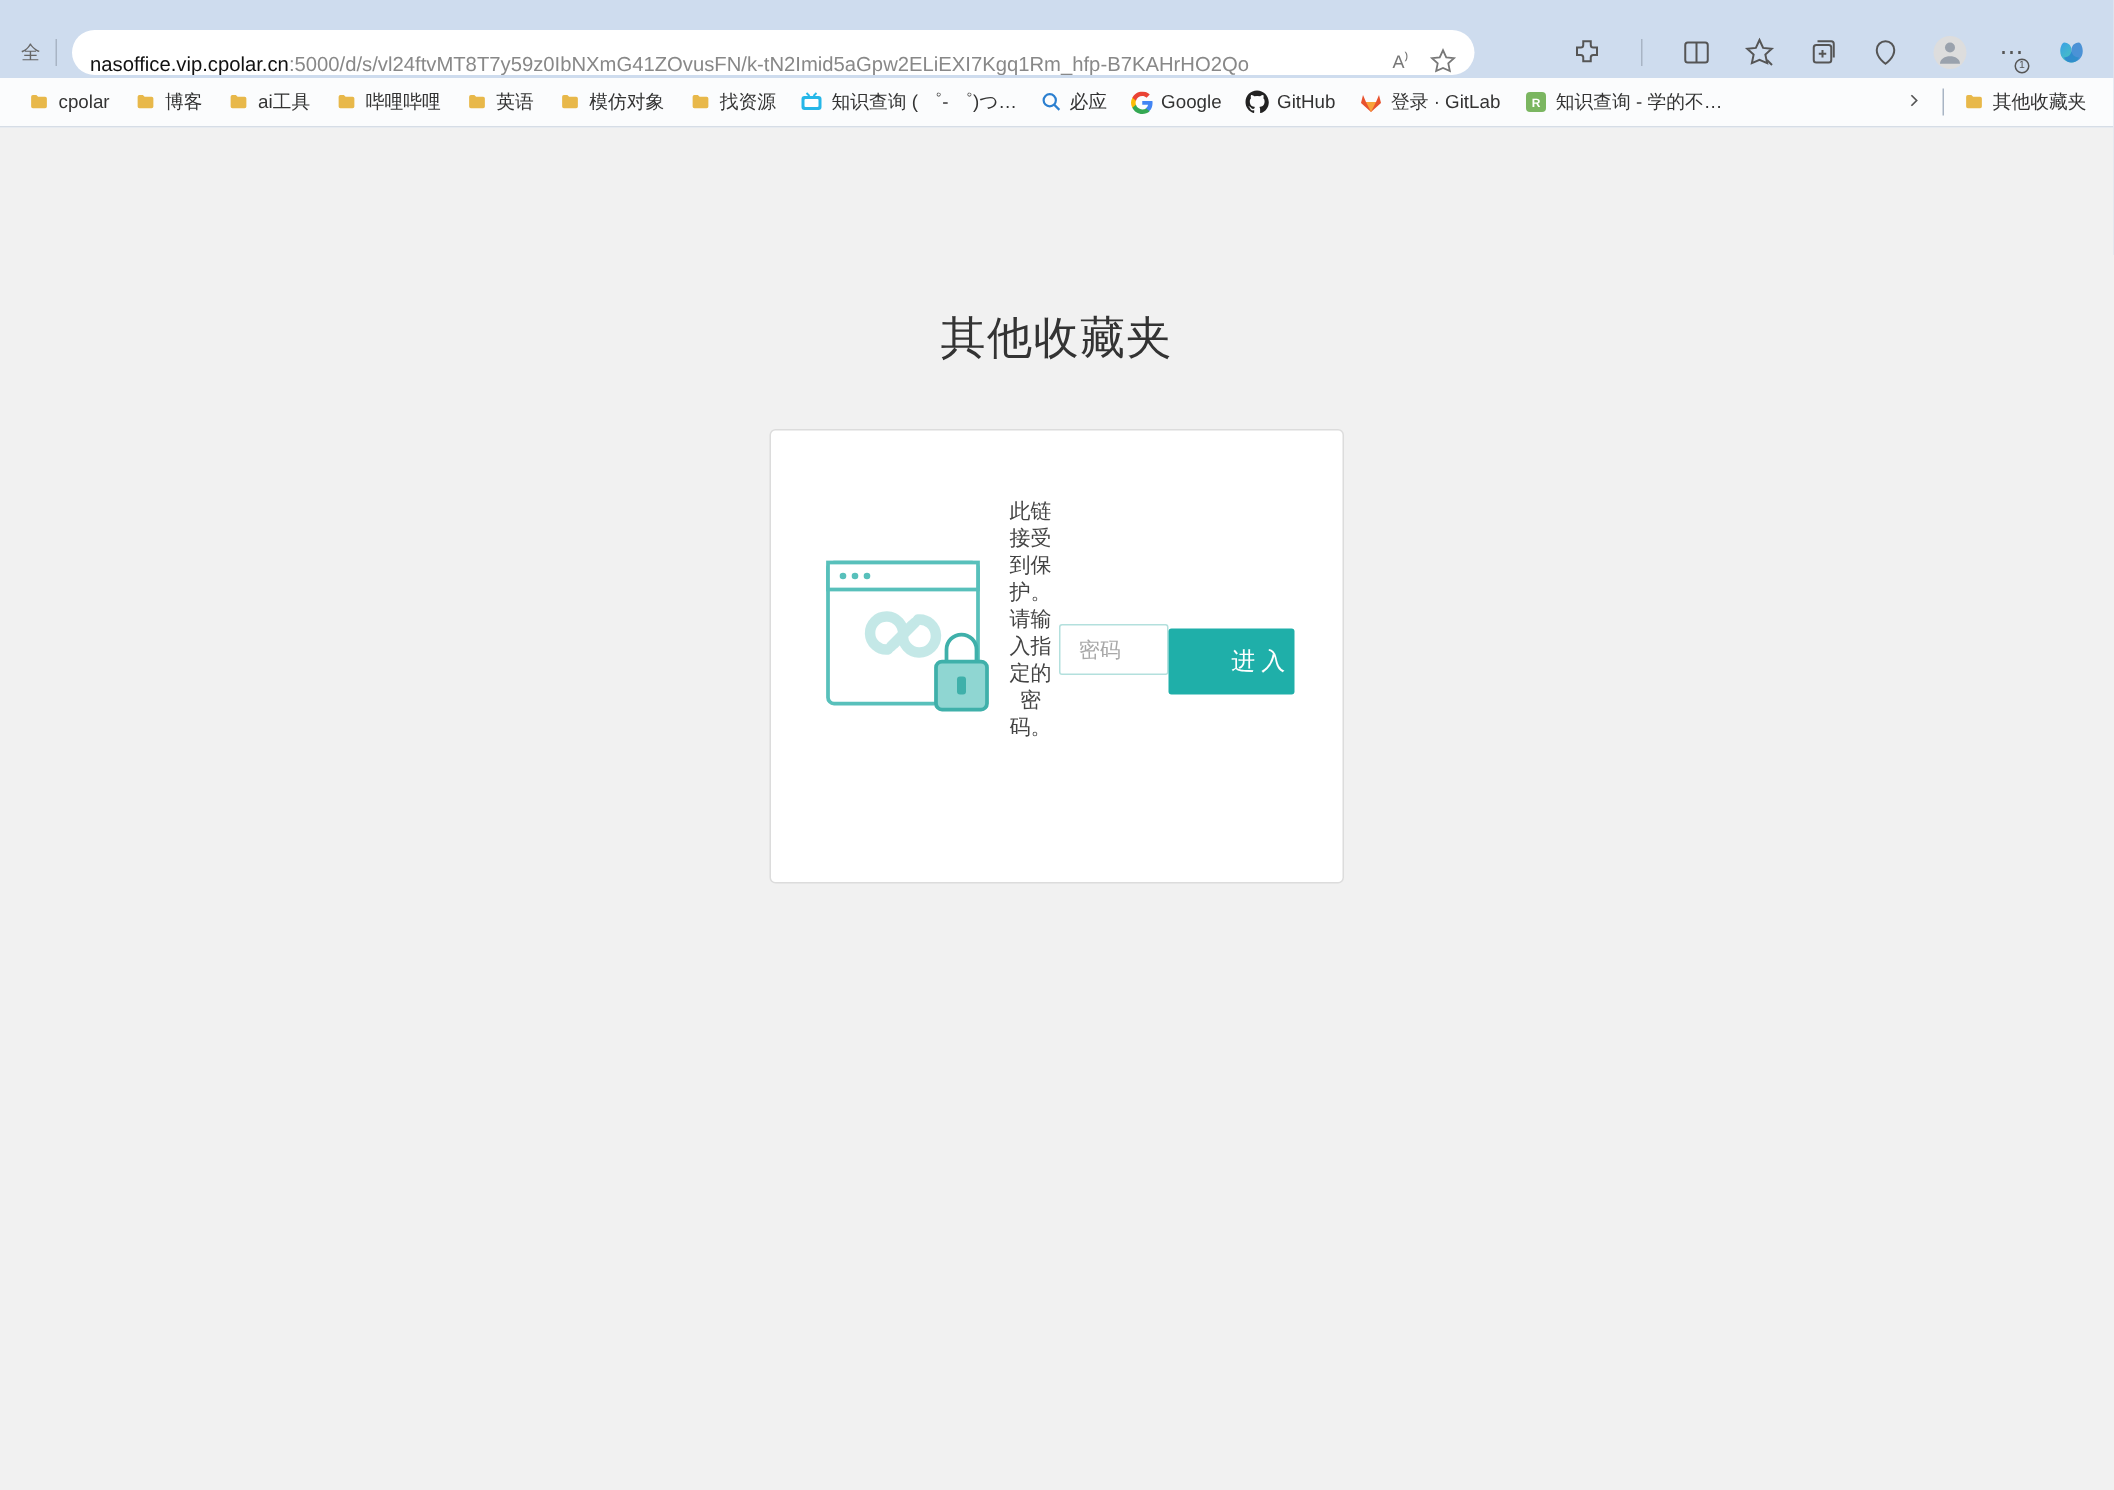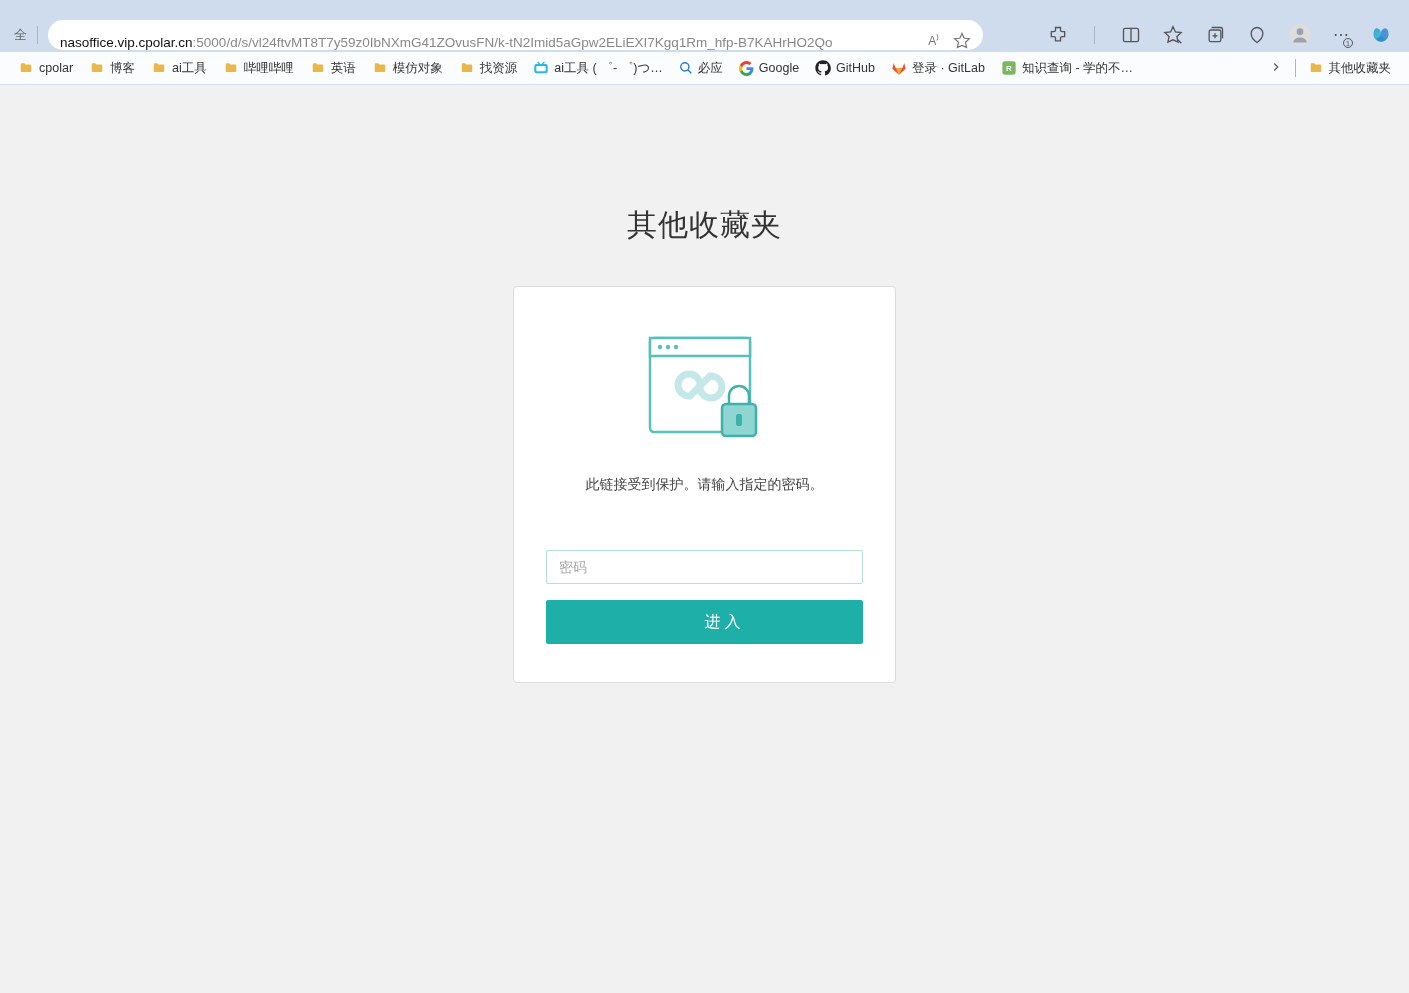--- a/index.html
+++ b/index.html
@@ -109,21 +109,21 @@
     margin-bottom: 40px;
     letter-spacing: 1px;
   }
   .card {
     width: 383px;
     background: #fff;
     border: 1px solid #dcdcdc;
     border-radius: 4px;
     padding: 45px 32px 38px 32px;
     display: flex;
-    flex-direction: column;
+    flex-direction: row;
     align-items: center;
   }
   .illus {
     margin-bottom: 28px;
   }
   .msg-text {
     font-size: 14px;
     color: #444;
     margin-bottom: 56px;
     text-align: center;
@@ -280,21 +280,21 @@
       </svg>
       <span>找资源</span>
     </div>
     <div class="bm-item">
       <svg width="16" height="16" viewBox="0 0 24 24">
         <rect x="2" y="6" width="20" height="14" rx="3" fill="#26b7e8"></rect>
         <rect x="5" y="9" width="14" height="8" rx="1" fill="#fff"></rect>
         <line x1="7" y1="3" x2="10" y2="6" stroke="#26b7e8" stroke-width="2"></line>
         <line x1="17" y1="3" x2="14" y2="6" stroke="#26b7e8" stroke-width="2"></line>
       </svg>
-      <span>ai工具 ( ゜- ゜)つ…</span>
+      <span>知识查询 ( ゜- ゜)つ…</span>
     </div>
     <div class="bm-item">
       <svg width="14" height="14" viewBox="0 0 24 24" fill="none" stroke="#2b7fd0" stroke-width="2.5">
         <circle cx="10" cy="10" r="7"></circle>
         <line x1="15" y1="15" x2="21" y2="21"></line>
       </svg>
       <span>必应</span>
     </div>
     <div class="bm-item">
       <svg width="15" height="15" viewBox="0 0 24 24">

